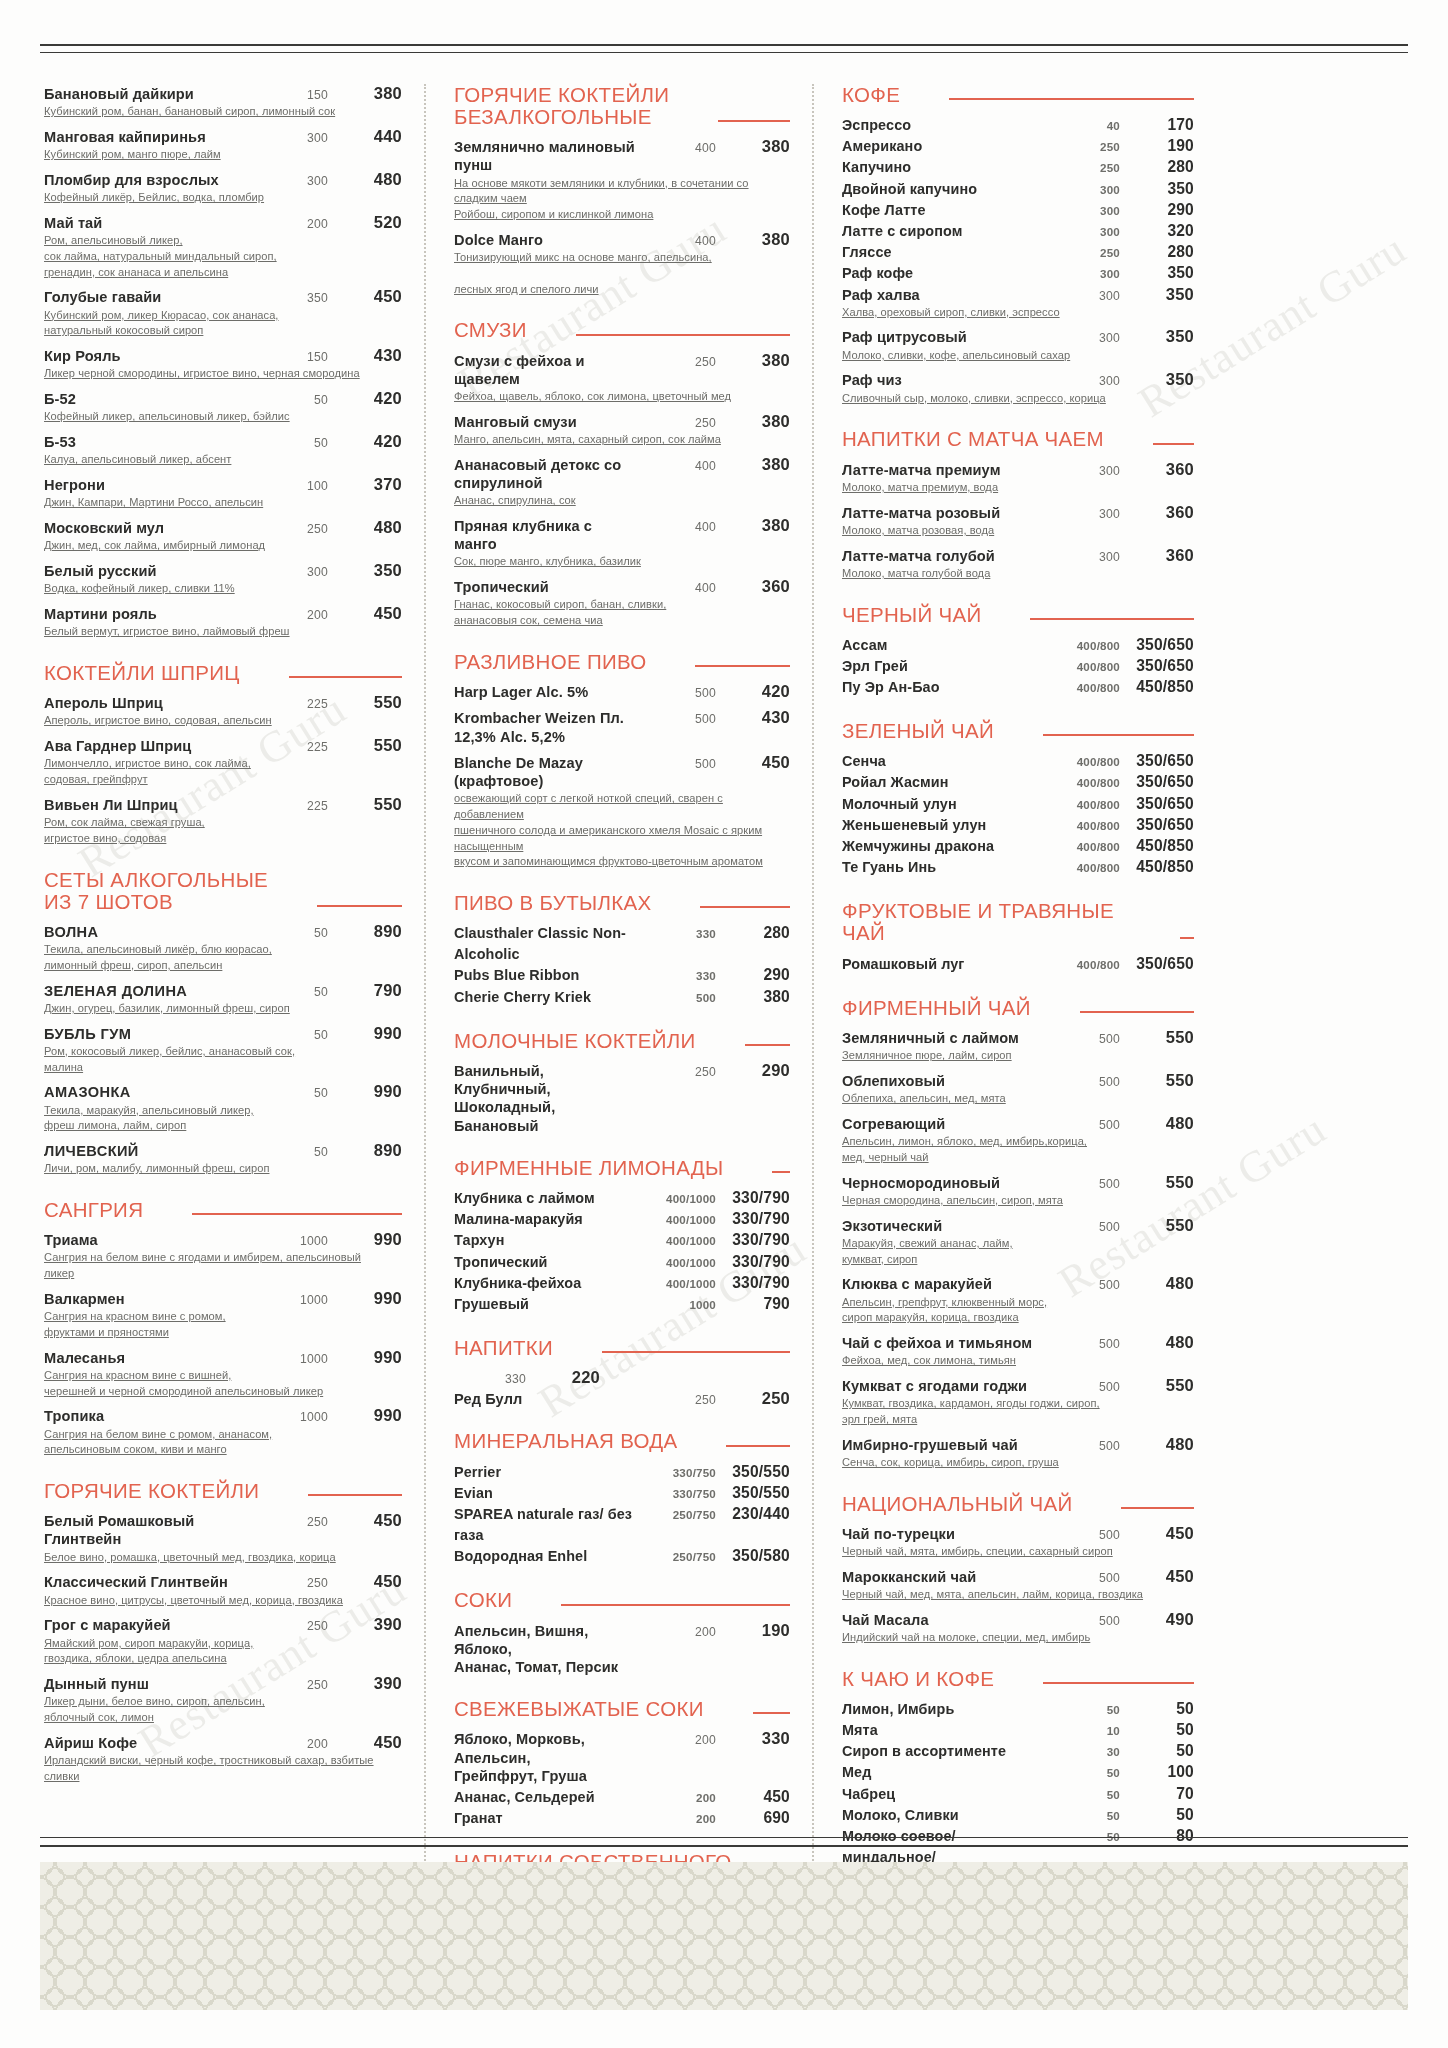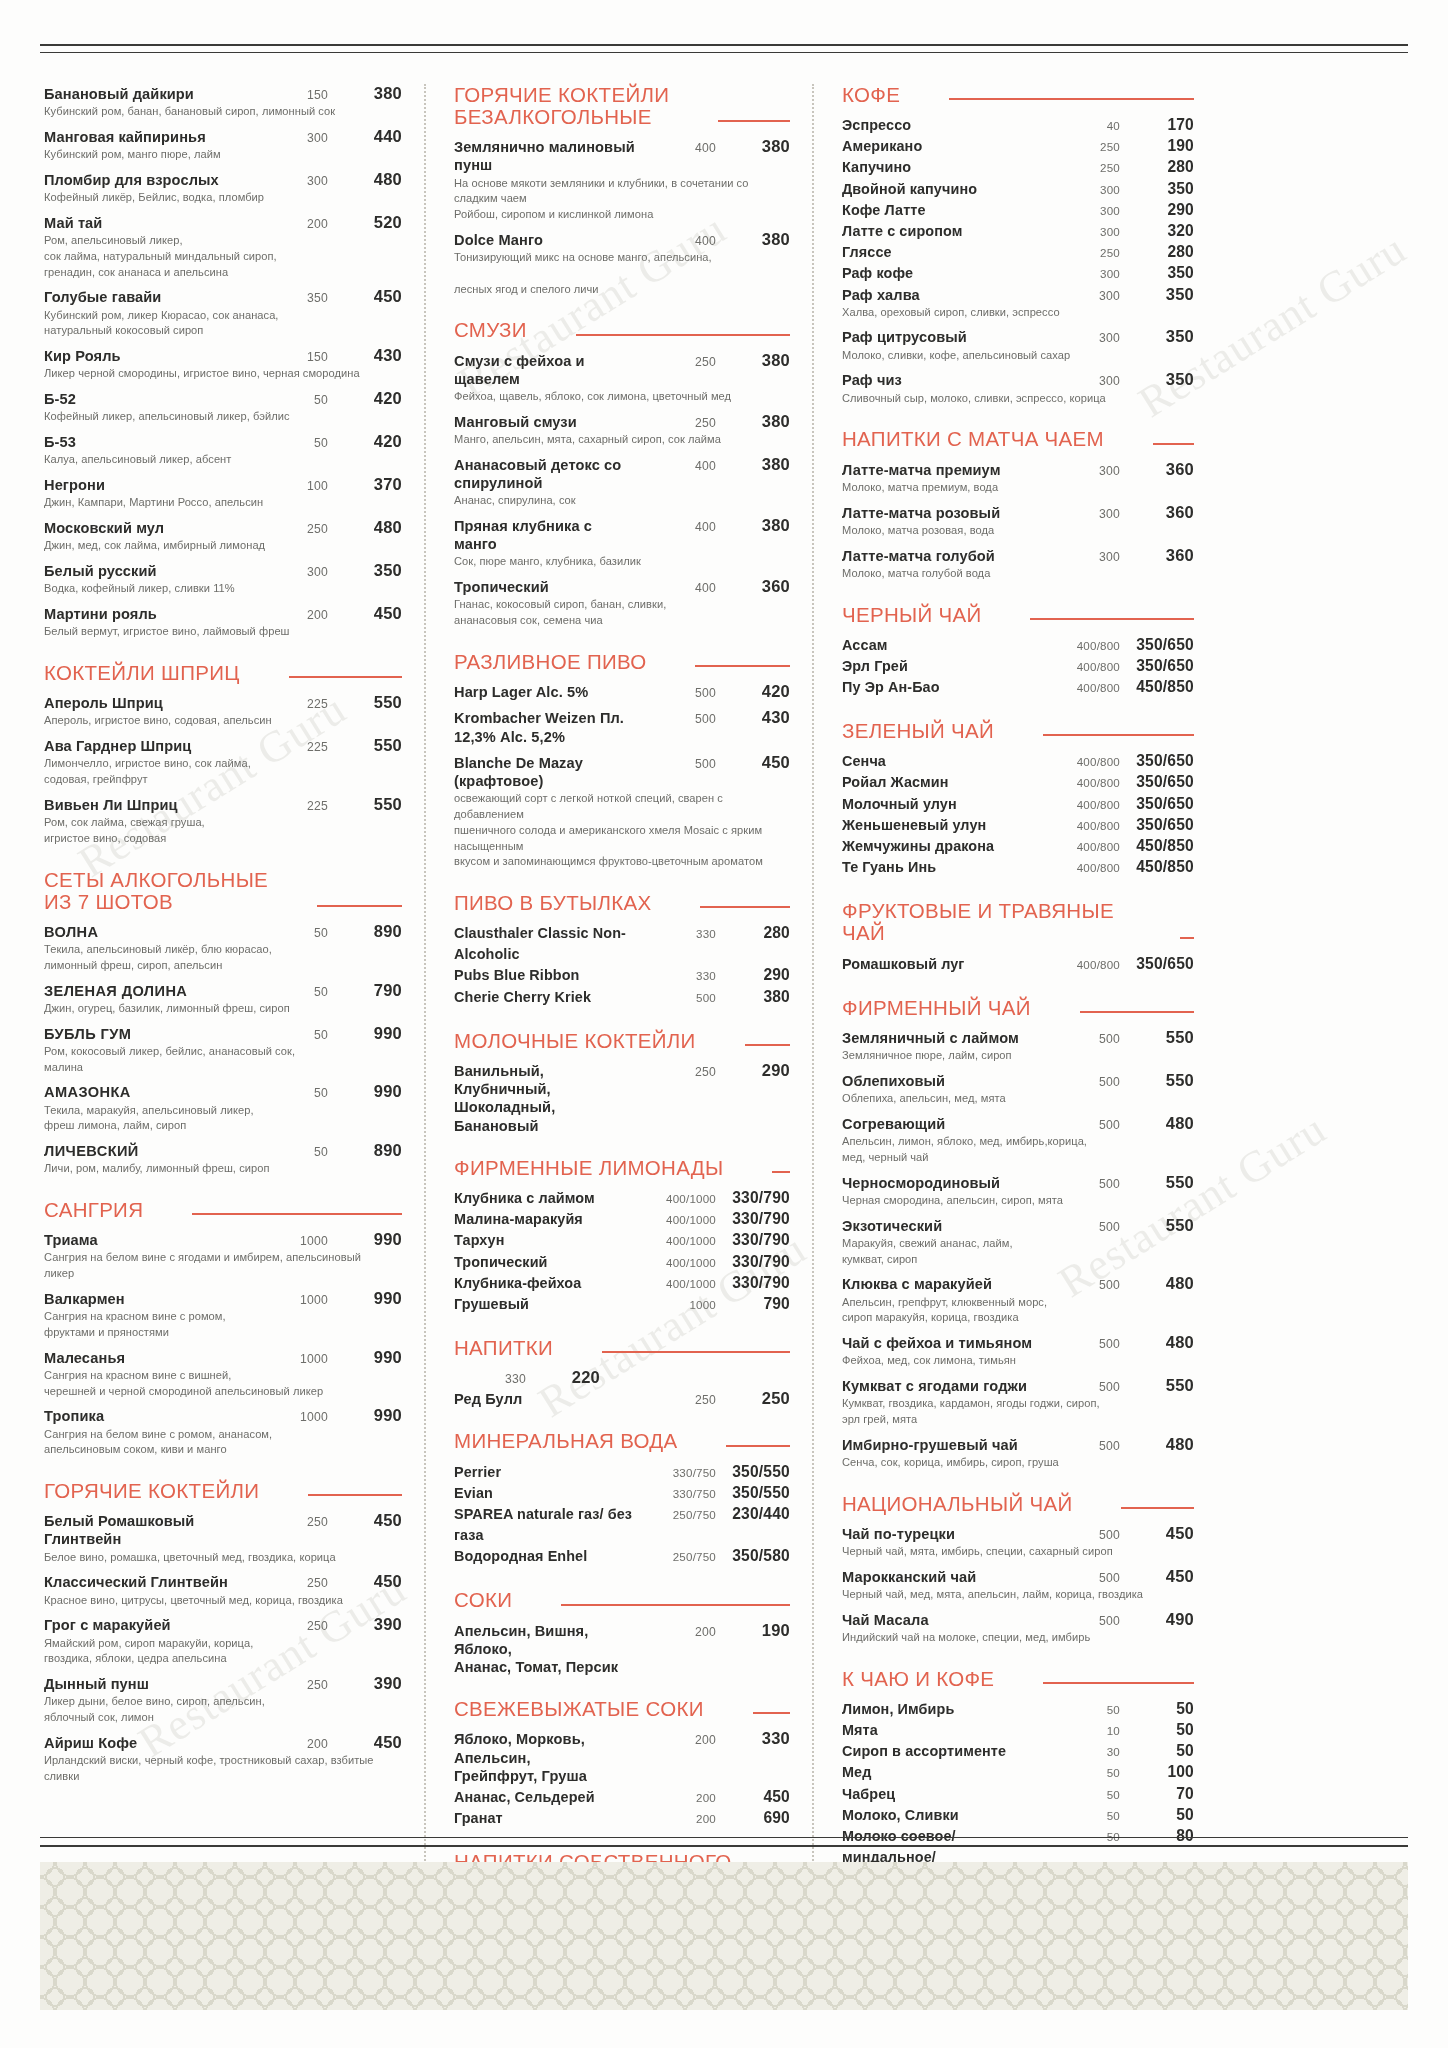--- a/index.html
+++ b/index.html
@@ -131,27 +131,28 @@
     flex: none;
     letter-spacing: .2px;
   }
   .idesc {
     font-size: 11.1px;
     color: #6d6d69;
     line-height: 1.42;
     letter-spacing: .05px;
     margin-top: 1px;
     max-width: 330px;
+    text-decoration: underline;
   }
   
   .iname.caps { text-transform: uppercase; letter-spacing: .4px; }
   
   .item.compact { margin-bottom: 0px; }
   .item.compact .iname { font-size: 14.4px; line-height: 1.47; }
-  .item.compact .ivol { font-size: 11.6px; }
+  .item.compact .ivol { font-size: 11.6px; font-weight: bold; }
   .item.compact .iprice { font-size: 15.6px; }
   
   .note {
     text-align: right;
     font-size: 12.2px;
     color: #4a4a47;
     margin-top: 16px;
     letter-spacing: .1px;
   }
   .joinus {

